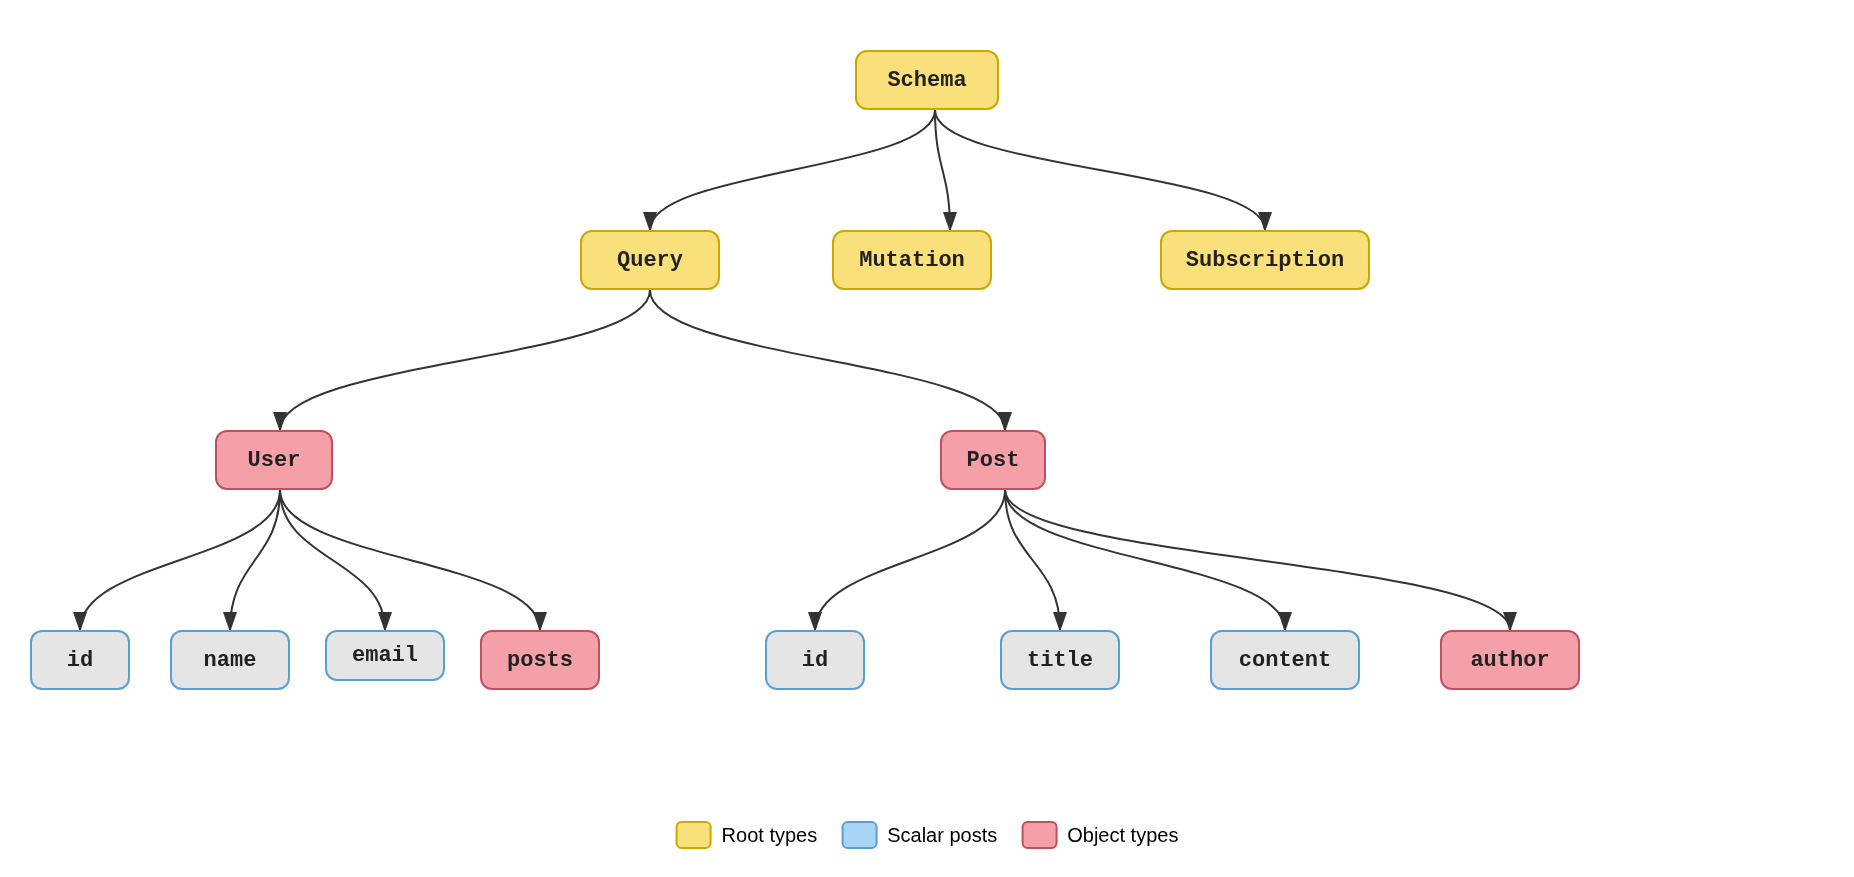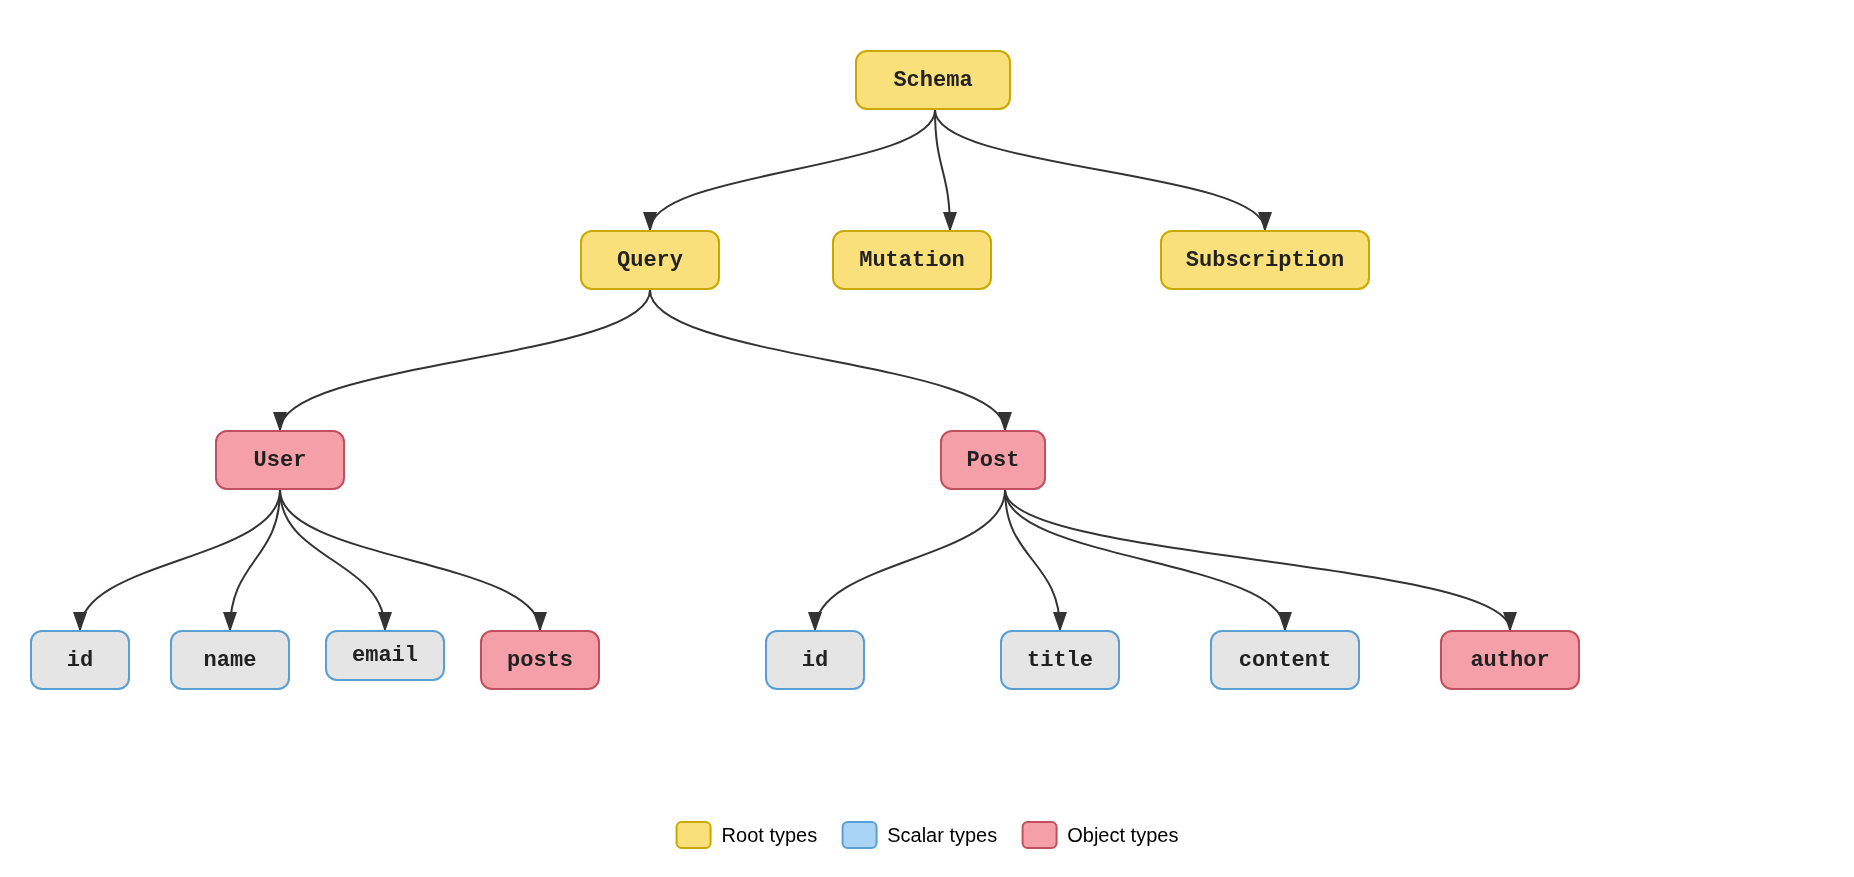--- a/index.html
+++ b/index.html
@@ -95,41 +95,41 @@
       <path d="M 280 490 C 280 560, 80 560, 80 630" stroke="#333" stroke-width="2" fill="none" marker-end="url(#arrowhead)"></path>
       <path d="M 280 490 C 280 560, 230 560, 230 630" stroke="#333" stroke-width="2" fill="none" marker-end="url(#arrowhead)"></path>
       <path d="M 280 490 C 280 560, 385 560, 385 630" stroke="#333" stroke-width="2" fill="none" marker-end="url(#arrowhead)"></path>
       <path d="M 280 490 C 280 560, 540 560, 540 630" stroke="#333" stroke-width="2" fill="none" marker-end="url(#arrowhead)"></path>
       <path d="M 1005 490 C 1005 560, 815 560, 815 630" stroke="#333" stroke-width="2" fill="none" marker-end="url(#arrowhead)"></path>
       <path d="M 1005 490 C 1005 560, 1060 560, 1060 630" stroke="#333" stroke-width="2" fill="none" marker-end="url(#arrowhead)"></path>
       <path d="M 1005 490 C 1005 560, 1285 560, 1285 630" stroke="#333" stroke-width="2" fill="none" marker-end="url(#arrowhead)"></path>
       <path d="M 1005 490 C 1005 560, 1510 560, 1510 630" stroke="#333" stroke-width="2" fill="none" marker-end="url(#arrowhead)"></path>
     </svg>
 
-  <div class="node node-root" style="left: 855px; top: 50px; width: 156px; height: 60px;">Schema</div>
+  <div class="node node-root" style="left: 855px; top: 50px; width: 144px; height: 60px;">Schema</div>
     <div class="node node-root" style="left: 580px; top: 230px; width: 140px; height: 60px;">Query</div>
     <div class="node node-root" style="left: 832px; top: 230px; width: 160px; height: 60px;">Mutation</div>
     <div class="node node-root" style="left: 1160px; top: 230px; width: 210px; height: 60px;">Subscription</div>
-    <div class="node node-object" style="left: 215px; top: 430px; width: 130px; height: 60px;">User</div>
+    <div class="node node-object" style="left: 215px; top: 430px; width: 118px; height: 60px;">User</div>
     <div class="node node-object" style="left: 940px; top: 430px; width: 106px; height: 60px;">Post</div>
     <div class="node node-scalar" style="left: 30px; top: 630px; width: 100px; height: 60px;">id</div>
     <div class="node node-scalar" style="left: 170px; top: 630px; width: 120px; height: 60px;">name</div>
     <div class="node node-scalar" style="left: 325px; top: 630px; width: 120px; height: 51px;">email</div>
     <div class="node node-object" style="left: 480px; top: 630px; width: 120px; height: 60px;">posts</div>
     <div class="node node-scalar" style="left: 765px; top: 630px; width: 100px; height: 60px;">id</div>
     <div class="node node-scalar" style="left: 1000px; top: 630px; width: 120px; height: 60px;">title</div>
     <div class="node node-scalar" style="left: 1210px; top: 630px; width: 150px; height: 60px;">content</div>
     <div class="node node-object" style="left: 1440px; top: 630px; width: 140px; height: 60px;">author</div>
     <div class="legend">
     <div class="legend-item">
       <div class="legend-box legend-box-root"></div>
       <span>Root types</span>
     </div>
     <div class="legend-item">
       <div class="legend-box legend-box-scalar"></div>
-      <span>Scalar types</span>
+      <span>Scalar posts</span>
     </div>
     <div class="legend-item">
       <div class="legend-box legend-box-object"></div>
       <span>Object types</span>
     </div>
   </div>
 </div>
 
 </body></html>

